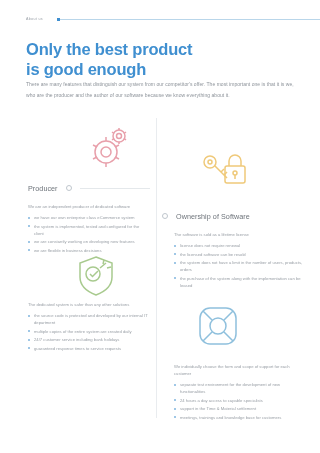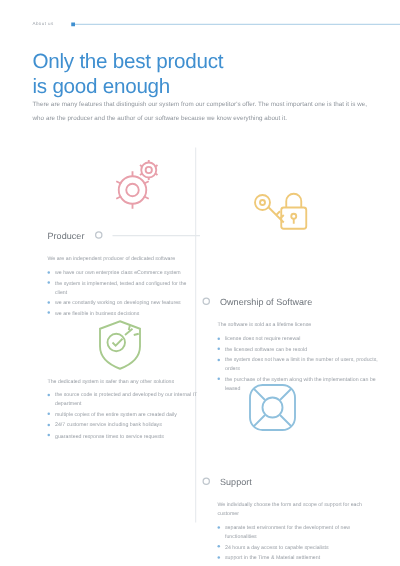--- a/index.html
+++ b/index.html
@@ -48,21 +48,21 @@
   }
 
   
   .hero-title {
     position: absolute;
     top: 28px;
     left: 26px;
     font-size: 16.5px;
     line-height: 20px;
     color: #3f8fd0;
-    font-weight: 400;
+    font-weight: 700;
     letter-spacing: -0.2px;
     white-space: pre-line;
   }
   .hero-paragraph {
     position: absolute;
     top: 74px;
     left: 26px;
     width: 275px;
     font-size: 5px;
     line-height: 10.5px;
@@ -86,28 +86,27 @@
   .col-divider {
     position: absolute;
     left: 156px;
     top: 0px;
     width: 1px;
     height: 300px;
     background: #e9ecef;
   }
   .col-left {
     position: absolute;
-    left: 38px;
+    left: 28px;
     width: 122px;
   }
   .col-right {
     position: absolute;
     left: 174px;
     width: 130px;
-    margin-top: 25px;
   }
 
   .section-head {
     display: flex;
     align-items: center;
     height: 12px;
   }
   .section-title {
     font-size: 7.2px;
     color: #6d737a;
@@ -256,24 +255,20 @@
     <p class="section-lead">The software is sold as a lifetime license</p>
     <ul class="bullets">
       <li>license does not require renewal</li>
       <li>the licensed software can be resold</li>
       <li>the system does not have a limit in the number of users, products, orders</li>
       <li>the purchase of the system along with the implementation can be leased</li>
     </ul>
   </section>
 
   <section class="col-right" style="top:236px;">
-    <div class="section-head right">
-      <span class="connector-circle"></span>
-      <span class="section-title">Support</span>
-    </div>
     <p class="section-lead">We individually choose the form and scope of support for each customer</p>
     <ul class="bullets">
       <li>separate test environment for the development of new functionalities</li>
       <li>24 hours a day access to capable specialists</li>
       <li>support in the Time &amp; Material settlement</li>
       <li>meetings, trainings and knowledge base for customers</li>
     </ul>
   </section>
 </div>
 

